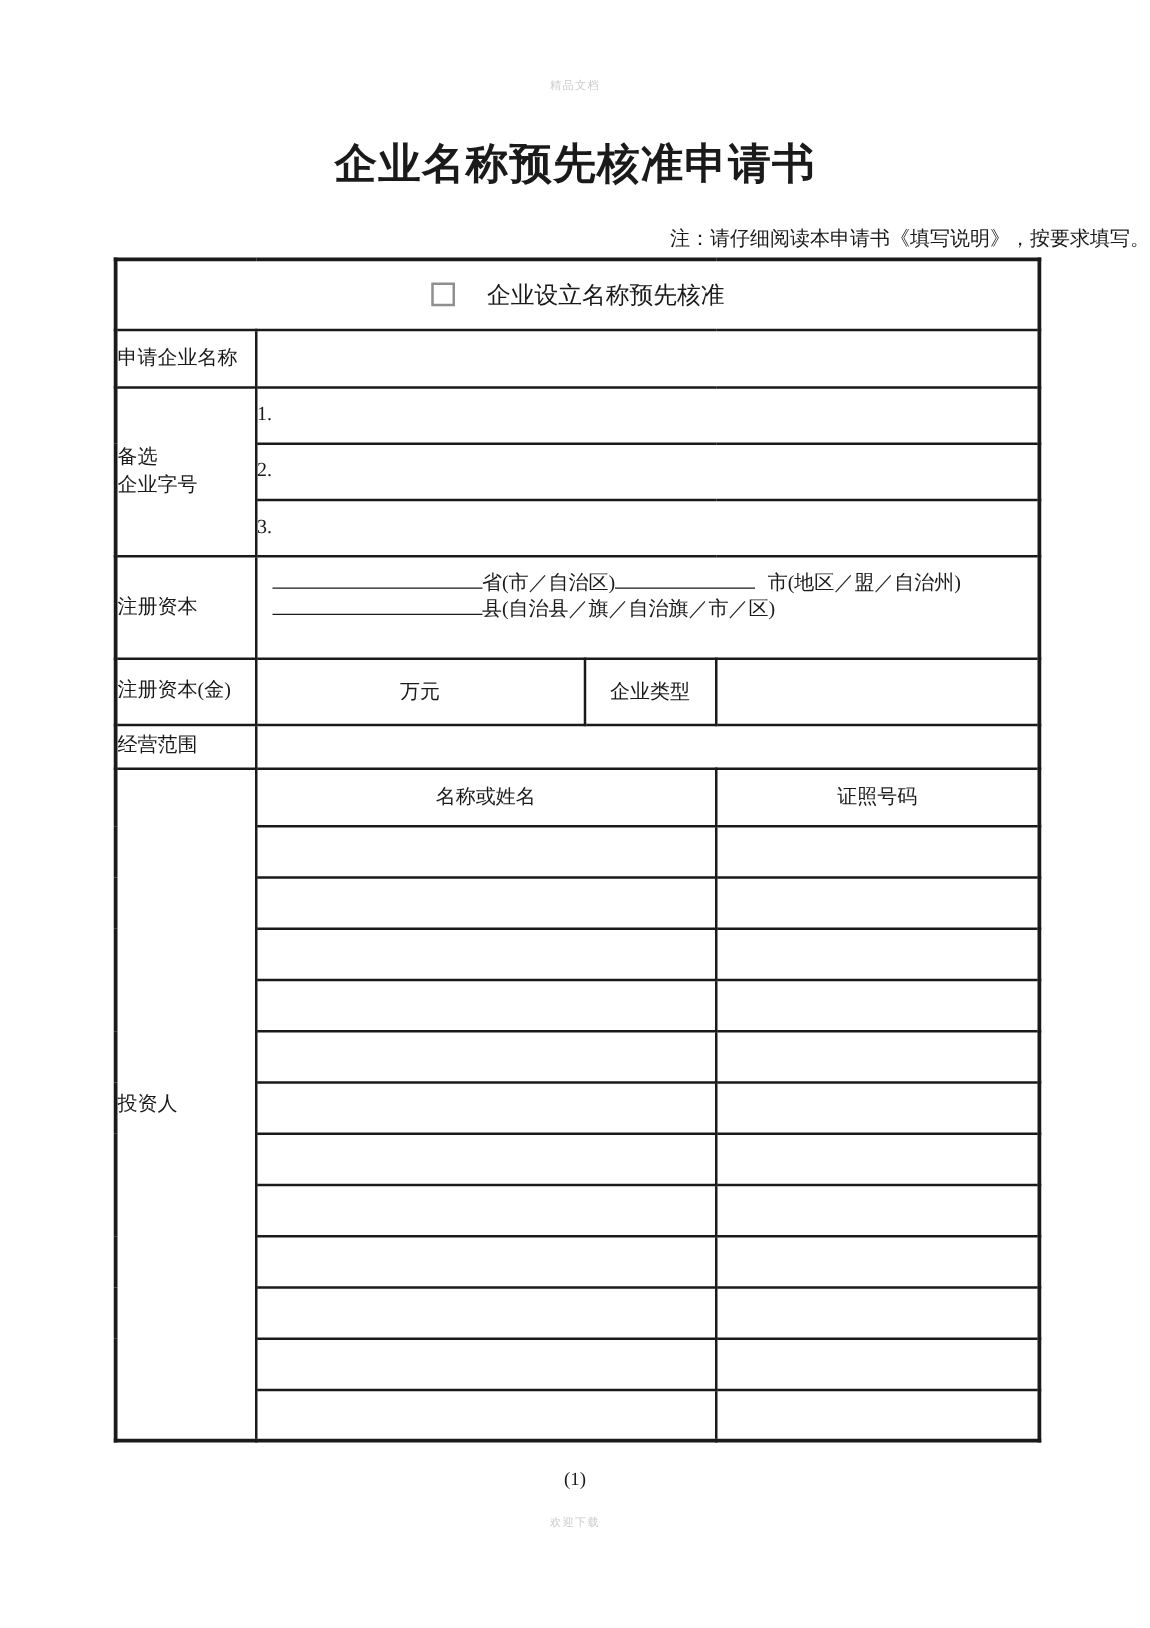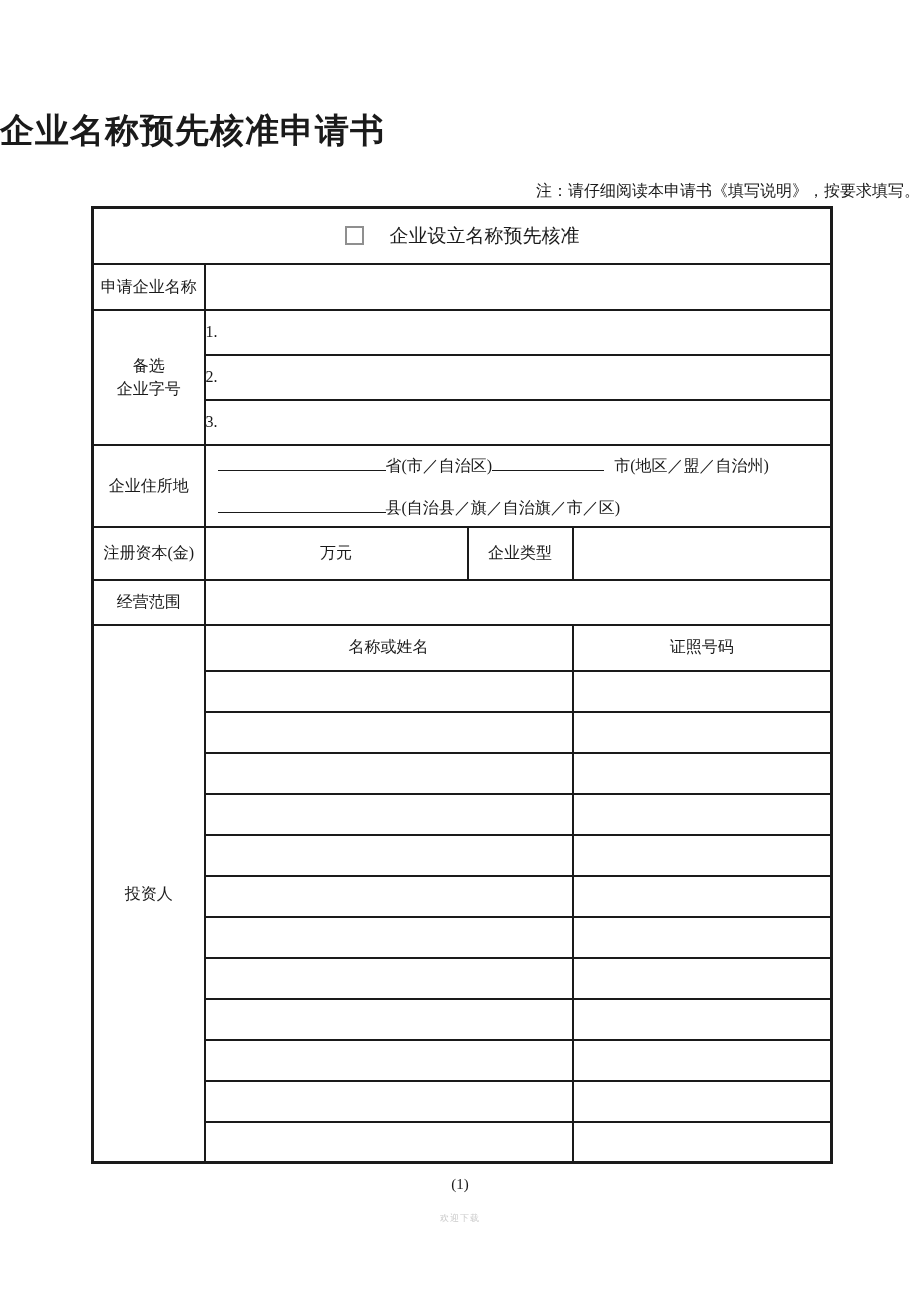--- a/index.html
+++ b/index.html
@@ -8,64 +8,65 @@
     font-family:"Liberation Serif","DejaVu Serif",serif; color:#1a1a1a;
     overflow:hidden;
   }
   .wm {
     position:absolute; left:0; right:0; text-align:center;
     color:#cbcbcb; font-size:9px; letter-spacing:1px;
   }
   .wm-top { top:62px; }
   .wm-bottom { top:1212px; }
   .doc-title {
-    position:absolute; top:108px; left:0; right:0; text-align:left;
+    position:absolute; top:108px; left:0; right:0; text-align:center;
     font-size:34px; font-weight:600; letter-spacing:1px;
   }
   .doc-note {
     position:absolute; top:181px; left:0; right:0; text-align:right;
     font-size:16px;
   }
   table.form {
     position:absolute; top:206px; left:91px; width:739px;
     border-collapse:collapse; table-layout:fixed;
     border:3px solid #1a1a1a;
   }
   table.form td {
     border:2px solid #1a1a1a; padding:0; vertical-align:middle;
     font-size:16px; box-sizing:border-box; background:#ffffff;
   }
-  td.lbl { text-align:center; line-height:1.45; }
+  td.lbl { line-height:1.45; }
   tr.r-head td { height:56px; font-size:19px; }
   .head-inner { display:flex; align-items:center; justify-content:center; gap:26px; }
   .cbx { width:15px; height:15px; border:2px solid #8f8f8f; display:inline-block; background:#fff; }
   tr.r-name td { height:46px; }
   tr.r-alt td { height:45px; }
   td.alt-cell { padding-left:10px; font-size:15px; text-align:left; }
   tr.r-dom td { height:82px; }
-  .dom-cell { padding:10px 0 7px 12px; display:flex; flex-direction:column; justify-content:space-between; height:80px; box-sizing:border-box; }
+  .dom-cell { padding:10px 0 28px 12px; display:flex; flex-direction:column; justify-content:space-between; height:80px; box-sizing:border-box; }
   .dom-line { white-space:nowrap; }
   .u { display:inline-block; border-bottom:1px solid #1a1a1a; height:14px; vertical-align:baseline; }
   .u-long { width:168px; }
   .u-short { width:112px; }
   .m-gap { margin-left:10px; }
   tr.r-cap td { height:53px; }
   td.center { text-align:center; }
-  tr.r-scope td { height:45px;font-family:Liberation Serif, serif; }
+  tr.r-scope td { height:35px;font-family:Liberation Serif, serif; }
   tr.r-invhead td { height:46px; }
   tr.inv-row td { height:41px; }
   .page-number {
     position:absolute; top:1176px; left:0; right:0; text-align:center; font-size:15px;
   }
 </style>
 </head>
 <body>
 
 <div class="page">
 
+  <div class="wm wm-top">精品文档</div>
 
   <div class="doc-title">企业名称预先核准申请书</div>
 
   <div class="doc-note">注：请仔细阅读本申请书《填写说明》，按要求填写。</div>
 
   <table class="form">
     <colgroup>
       <col style="width:112px">
         <col style="width:263px">
         <col style="width:105px">
@@ -94,21 +95,21 @@
         <td colspan="3" class="alt-cell">1.</td>
       </tr>
       <tr class="r-alt">
         <td colspan="3" class="alt-cell">2.</td>
       </tr>
       <tr class="r-alt">
         <td colspan="3" class="alt-cell">3.</td>
       </tr>
 
       <tr class="r-dom">
-        <td class="lbl">企业住所地</td>
+        <td class="lbl">注册资本</td>
         <td colspan="3">
           <div class="dom-cell">
             <div class="dom-line">
               <span class="u u-long"></span><span>省(市／自治区)</span><span class="u u-short"></span><span class="m-gap">市(地区／盟／自治州)</span>
             </div>
             <div class="dom-line">
               <span class="u u-long"></span><span>县(自治县／旗／自治旗／市／区)</span>
             </div>
           </div>
         </td>

